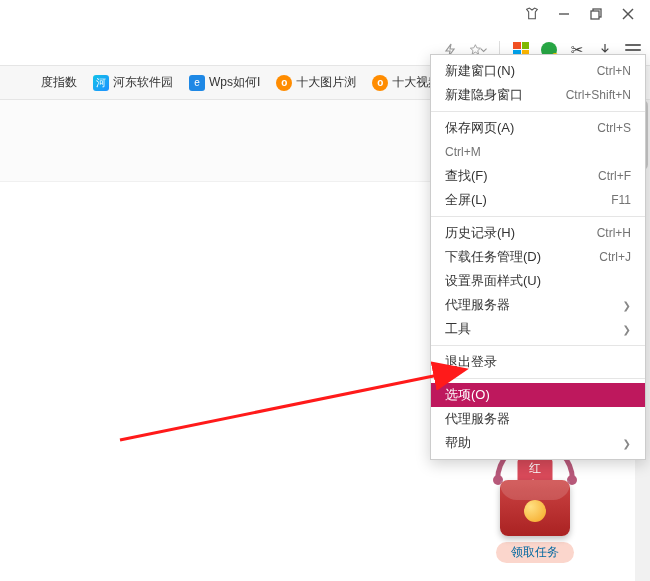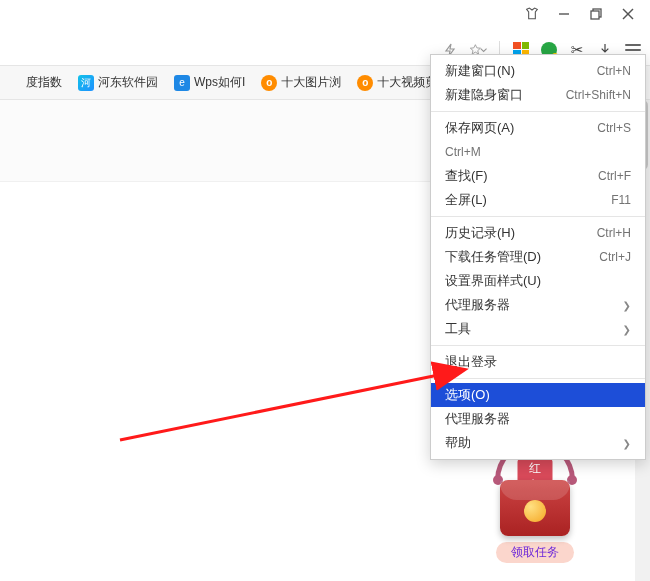--- a/index.html
+++ b/index.html
@@ -18,21 +18,21 @@
     .idm           { width:16px; height:16px; border-radius:50%; background:#28a745; position:relative;}
     .idm::after    { content:""; position:absolute; width:6px; height:6px; border-radius:50%; background:#ffcc00; right:-1px; bottom:-1px;}
 
     
     .ms { width:16px; height:16px; display:grid; grid-template:1fr 1fr/1fr 1fr; gap:1px;}
     .ms div:nth-child(1){background:#f25022;} .ms div:nth-child(2){background:#7fba00;}
     .ms div:nth-child(3){background:#00a4ef;} .ms div:nth-child(4){background:#ffb900;}
 
     
     .bookmarks { position:absolute; top:66px; left:0; right:0; height:34px; background:#f7f7f7;
-                 border-bottom:1px solid #e5e5e5; display:flex; align-items:center; gap:16px; padding:0 6px; font-size:12px; color:#333;}
+                 border-bottom:1px solid #e5e5e5; display:flex; align-items:center; gap:16px; padding:0 21px; font-size:12px; color:#333;}
     .bk { display:flex; align-items:center; gap:4px; max-width:96px; white-space:nowrap; overflow:hidden; text-overflow:clip;}
     .fav { width:16px; height:16px; border-radius:3px; flex:none; display:flex; align-items:center; justify-content:center; font-size:10px; color:#fff;}
     .fav.cyan{background:linear-gradient(135deg,#12c2e9,#1e90ff);}
     .fav.orange{background:#ff8c00; border-radius:50%; font-weight:bold;}
     .fav.blue2{background:#1e88e5;}
     .fav.blank{background:transparent;}
 
     
     .page { position:absolute; top:100px; left:0; right:0; bottom:0; background:#fff;}
     .page .stripe{ height:82px; background:#fbfbfb; border-bottom:1px solid #f0f0f0;}
@@ -46,28 +46,28 @@
     .promo .arc::before,.promo .arc::after{content:"";position:absolute;width:10px;height:10px;border-radius:50%;background:#b8597a;bottom:-5px;}
     .promo .arc::before{left:-7px;} .promo .arc::after{right:-7px;}
     .promo .badge{position:absolute;top:14px;left:50%;transform:translateX(-50%);padding:1px 8px;background:#d94a5a;color:#fff;
                   font-size:12px;border-radius:3px;}
     .promo .body{width:70px;height:56px;margin:0 auto;background:linear-gradient(#c44,#a22);border-radius:8px;
                  box-shadow:0 3px 6px rgba(0,0,0,.25);position:relative;}
     .promo .body::before{content:"";position:absolute;top:0;left:0;right:0;height:20px;background:rgba(255,255,255,.15);
                  border-radius:8px 8px 40px 40px;}
     .promo .coin{position:absolute;top:20px;left:50%;transform:translateX(-50%);width:22px;height:22px;border-radius:50%;
                  background:radial-gradient(circle at 30% 30%,#ffe082,#f5a623);}
-    .promo .pill{margin:6px auto 4px;width:78px;padding:2px 0;font-size:12px;color:#6d28d9;background:#fbd6cc;border-radius:20px;}
+    .promo .pill{margin:6px auto 4px;width:78px;padding:2px 0;font-size:12px;color:#0369a1;background:#fbd6cc;border-radius:20px;}
 
     
     .menu { position:absolute; top:54px; right:4px; width:216px; background:#fff; border:1px solid #ccc;
             box-shadow:0 4px 14px rgba(0,0,0,.18); font-size:13px; color:#333; padding:4px 0;}
     .menu .grp-sep{height:1px;background:#e5e5e5;margin:4px 0;}
     .menu .item { display:flex; align-items:center; justify-content:space-between; padding:4px 14px; height:24px;}
-    .menu .item.sel{background:#1d4ed8;color:#fff;}
+    .menu .item.sel{background:#be185d;color:#fff;}
     .menu .item .kbd{color:#737373;font-size:12px;}
     .menu .item .arr{font-size:10px;color:#888;}
 
     
     .anno{position:absolute;left:115px;top:245px;pointer-events:none;}
     .hamburger{display:flex;flex-direction:column;gap:3px;width:16px;}
     .hamburger span{height:2px;background:#666;border-radius:1px;}
   </style>
 </head>
 <body>

